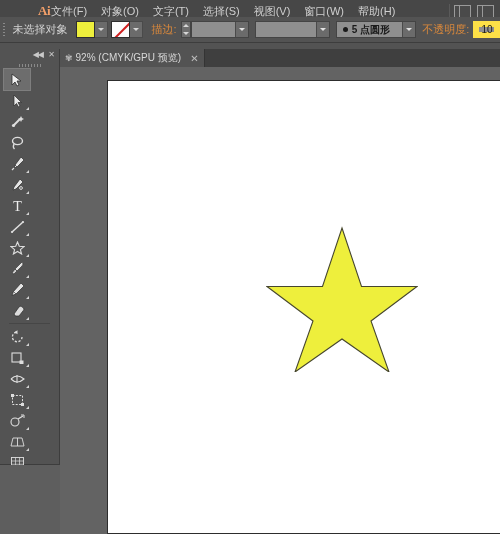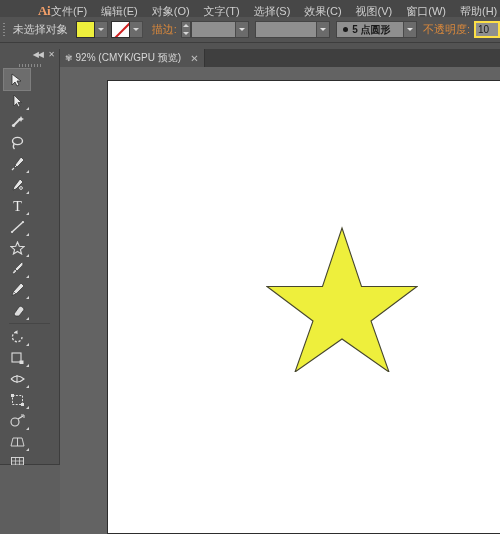--- a/index.html
+++ b/index.html
@@ -107,21 +107,21 @@
   }
   .combo .cbar i {
     width: 0; height: 0; border-left: 3px solid transparent;
     border-right: 3px solid transparent; border-top: 3px solid #e2e2e2;
   }
   .profile-dot {
     width: 5px; height: 5px; border-radius: 50%; background: #1a1a1a;
     margin: 0 4px 0 2px;
   }
   .opacity-box {
-    height: 17px; min-width: 26px; background: #8f8f8f; border: 2px solid #fde047;
+    height: 17px; min-width: 26px; background: #8f8f8f; border: 6px solid #fde047;
     color: #1a1a1a; font-size: 10px; display: flex; align-items: center;
     padding: 0 2px;
   }
 
   
   .tabbar {
     position: absolute; top: 49px; left: 60px; right: 0; height: 18px;
     background: #3f3f3f; display: flex; align-items: stretch;
   }
   .doc-tab {
@@ -197,25 +197,23 @@
   }
 </style>
 </head>
 <body>
 
 <div id="app">
 
   <div class="menubar">
     <div class="ai-logo">Ai</div>
     <div class="menu-item">文件(F)</div>
-    <div class="menu-item">编辑(E)</div>
     <div class="menu-item">对象(O)</div>
     <div class="menu-item">文字(T)</div>
     <div class="menu-item">选择(S)</div>
-    <div class="menu-item">效果(C)</div>
     <div class="menu-item">视图(V)</div>
     <div class="menu-item">窗口(W)</div>
     <div class="menu-item">帮助(H)</div>
     <div class="menubar-spacer"></div>
     <div class="menu-sep"></div>
     <div class="panel-icon"></div>
     <div class="panel-icon"></div>
   </div>
 
   <div class="controlbar">

